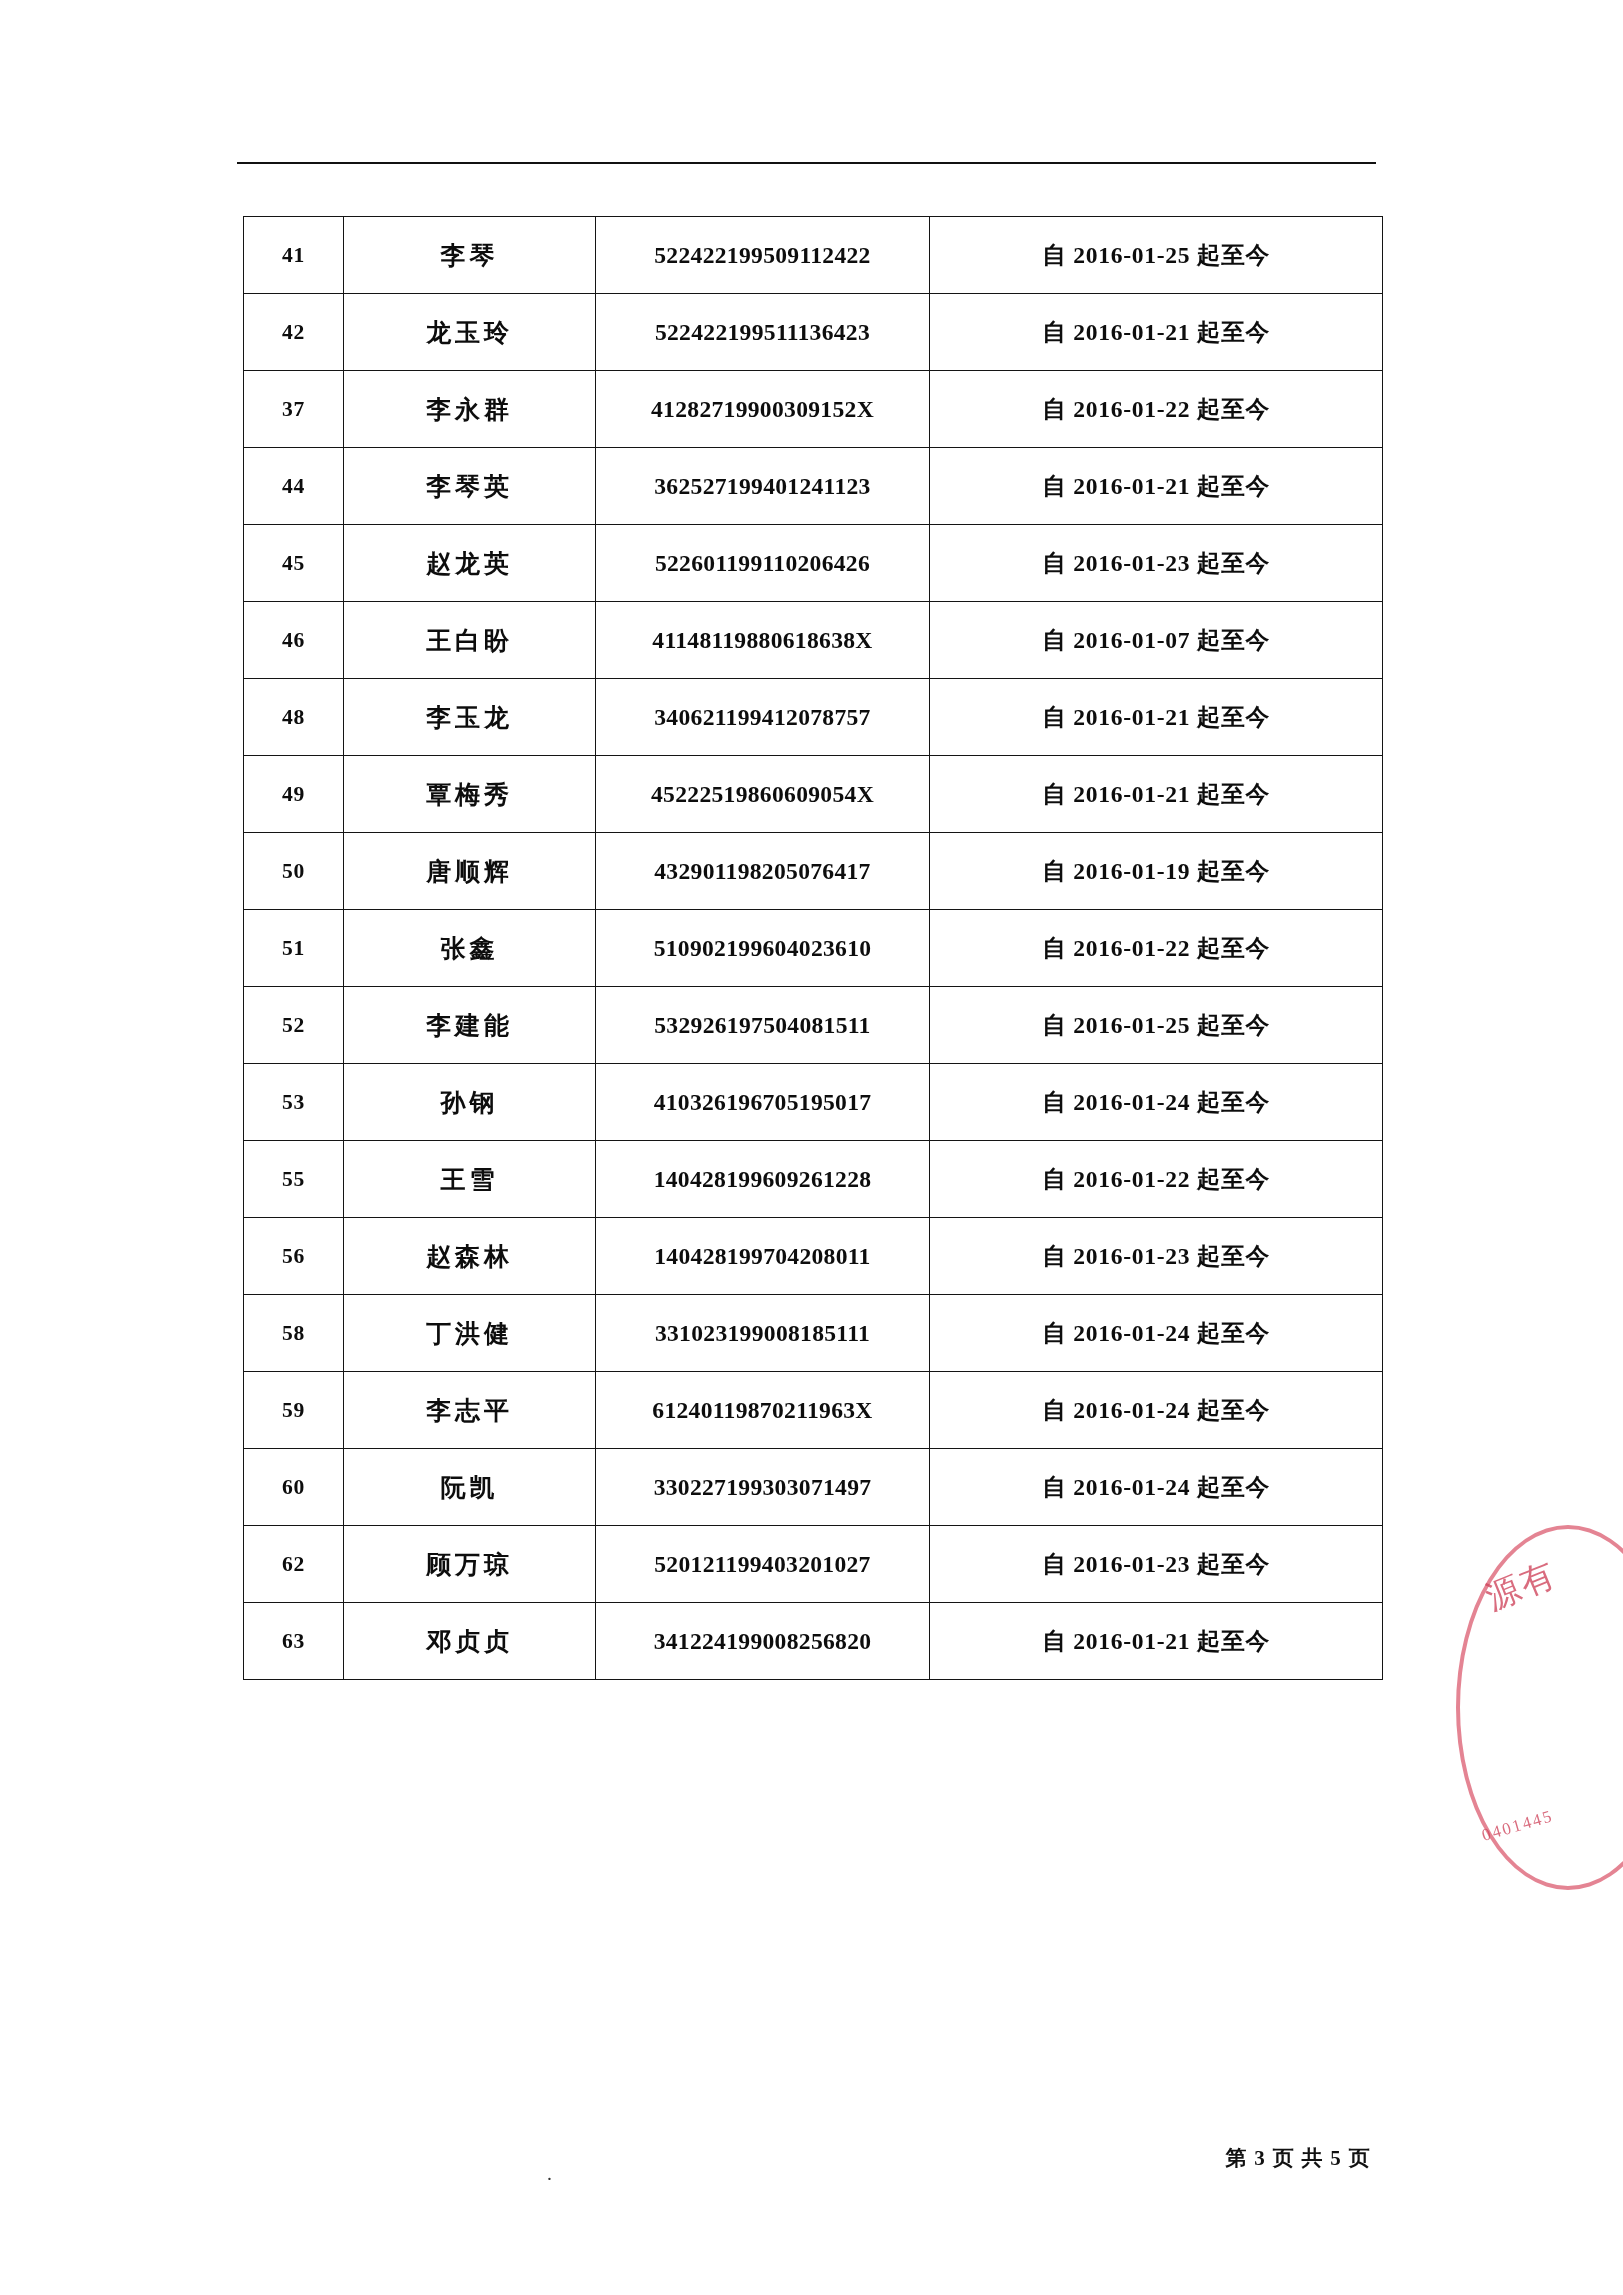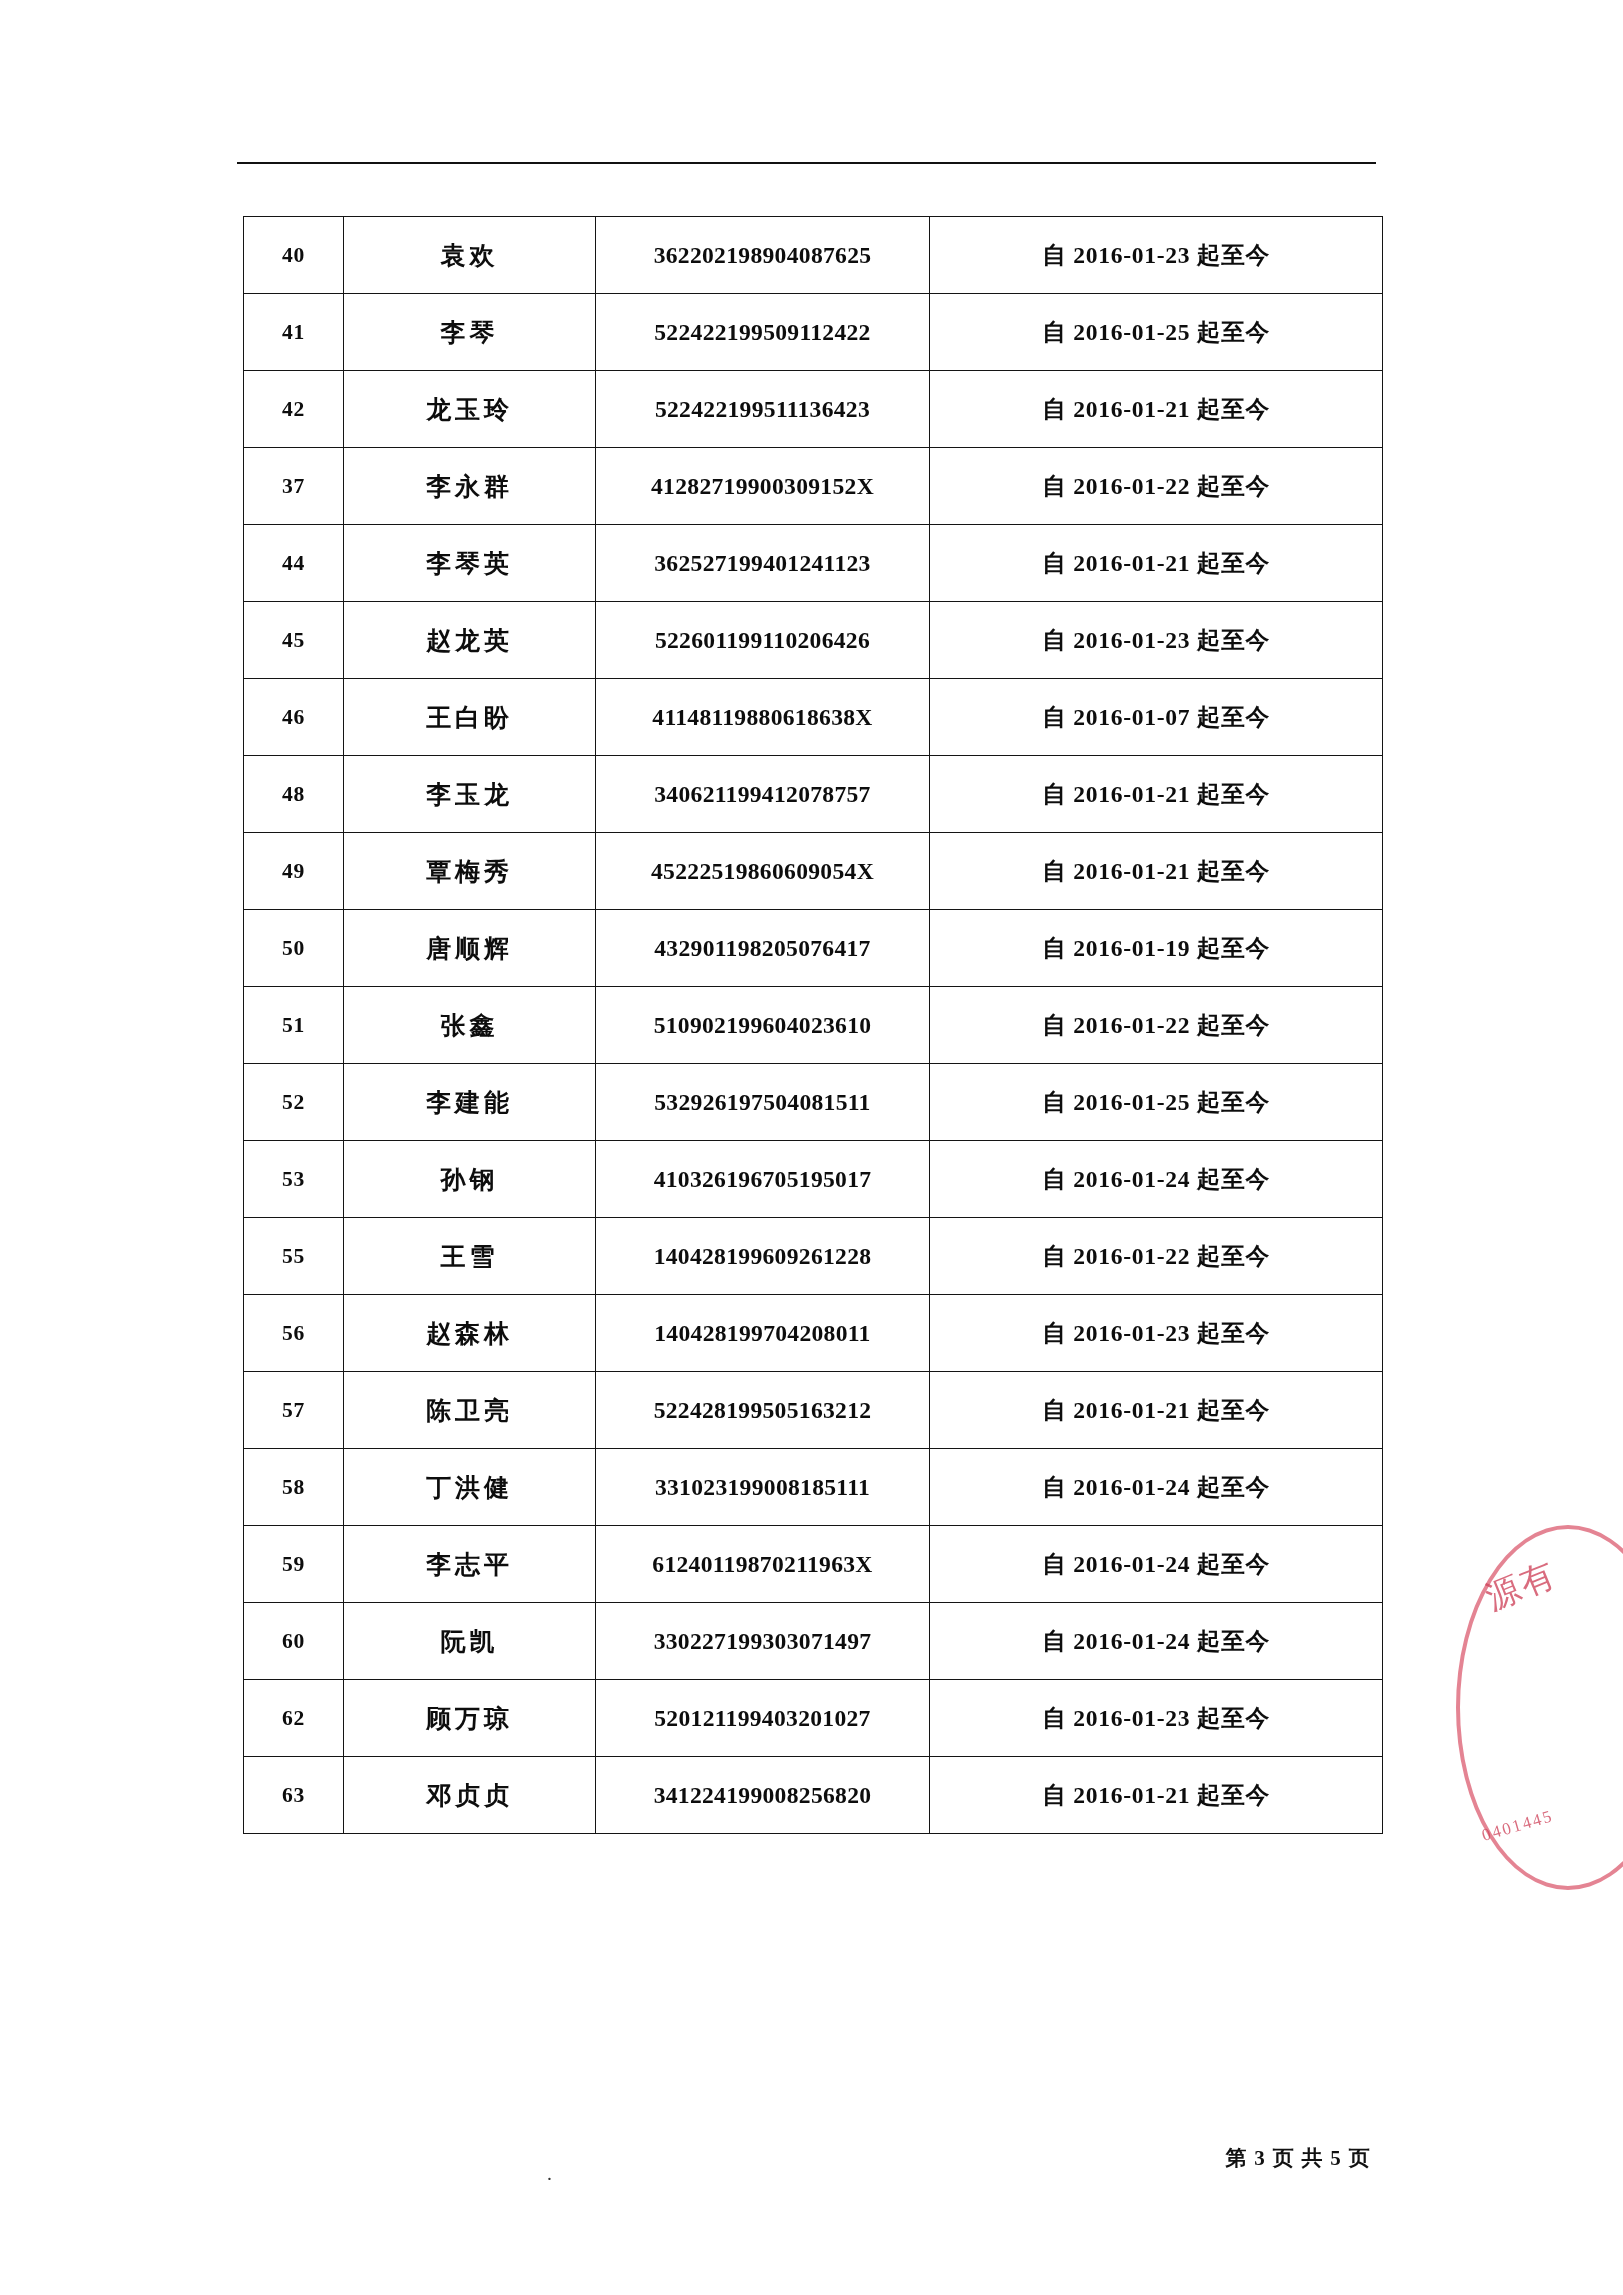--- a/index.html
+++ b/index.html
@@ -157,26 +157,20 @@
 <body>
 
 <div class="page">
 
   <div class="top-rule"></div>
 
   <div class="table-wrap">
     <table class="roster">
       <tbody>
         <tr>
-          <td class="col-index">40</td>
-          <td class="col-name">袁欢</td>
-          <td class="col-id">362202198904087625</td>
-          <td class="col-period"><span class="period-inner">自 2016-01-23 起至今</span></td>
-        </tr>
-        <tr>
           <td class="col-index">41</td>
           <td class="col-name">李琴</td>
           <td class="col-id">522422199509112422</td>
           <td class="col-period"><span class="period-inner">自 2016-01-25 起至今</span></td>
         </tr>
         <tr>
           <td class="col-index">42</td>
           <td class="col-name">龙玉玲</td>
           <td class="col-id">522422199511136423</td>
           <td class="col-period"><span class="period-inner">自 2016-01-21 起至今</span></td>
@@ -245,26 +239,20 @@
           <td class="col-index">55</td>
           <td class="col-name">王雪</td>
           <td class="col-id">140428199609261228</td>
           <td class="col-period"><span class="period-inner">自 2016-01-22 起至今</span></td>
         </tr>
         <tr>
           <td class="col-index">56</td>
           <td class="col-name">赵森林</td>
           <td class="col-id">140428199704208011</td>
           <td class="col-period"><span class="period-inner">自 2016-01-23 起至今</span></td>
-        </tr>
-        <tr>
-          <td class="col-index">57</td>
-          <td class="col-name">陈卫亮</td>
-          <td class="col-id">522428199505163212</td>
-          <td class="col-period"><span class="period-inner">自 2016-01-21 起至今</span></td>
         </tr>
         <tr>
           <td class="col-index">58</td>
           <td class="col-name">丁洪健</td>
           <td class="col-id">331023199008185111</td>
           <td class="col-period"><span class="period-inner">自 2016-01-24 起至今</span></td>
         </tr>
         <tr>
           <td class="col-index">59</td>
           <td class="col-name">李志平</td>

